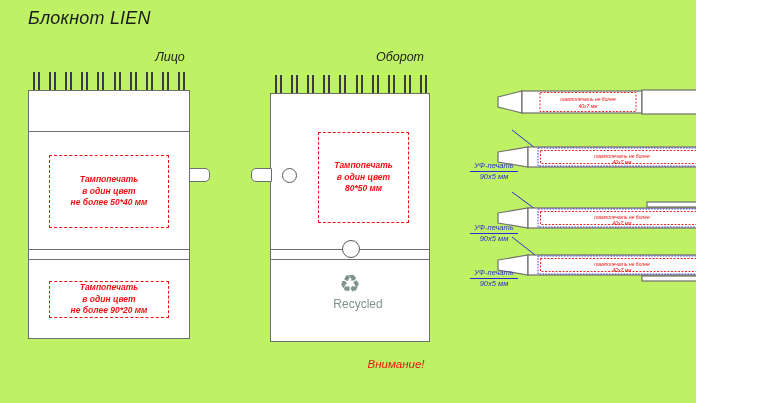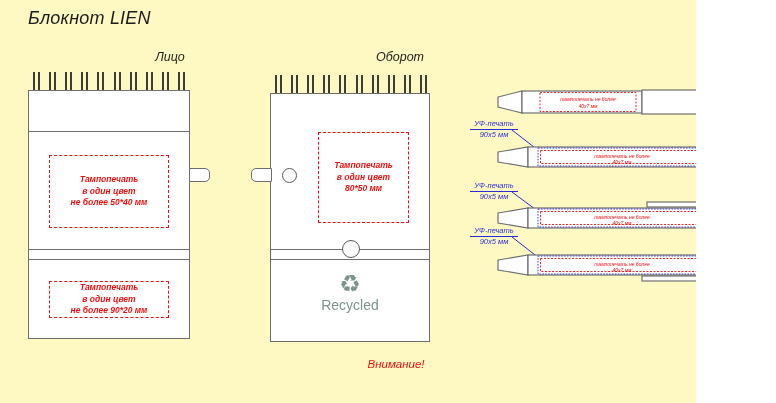--- a/index.html
+++ b/index.html
@@ -1,17 +1,17 @@
 <!DOCTYPE html>
 <html><head>
 <meta charset="utf-8">
 <style>
   * { margin:0; padding:0; box-sizing:border-box; }
   body { background:#fff; font-family:"Liberation Sans", sans-serif; }
-  .canvas { position:relative; width:696px; height:403px; background:#fef9c3; overflow:hidden; }
+  .canvas { position:relative; width:696px; height:403px; background:#bef264; overflow:hidden; }
 
   .title { position:absolute; left:28px; top:8px; font-size:18px; font-style:italic; color:#1c1c1c; letter-spacing:.2px; }
   .view-label { position:absolute; top:50px; font-size:12.5px; font-weight:400; font-style:italic; color:#1c1c1c; text-align:center; }
 
   
   .pad-body { position:absolute; width:162px; height:249px; border:1.5px solid #6e6e6e; background:#fff; }
   .pad-front { left:28px; top:90px; }
   .pad-back  { left:270px; top:93px; width:160px; }
   .divider { position:absolute; left:0; top:40px; width:100%; border-bottom:1.5px solid #6e6e6e; }
   .band { position:absolute; left:0; top:158px; width:100%; height:11px; border-top:1.5px solid #6e6e6e; border-bottom:1.5px solid #6e6e6e; }
@@ -22,21 +22,21 @@
   .zone-f2 { left:20px; top:190px; width:120px; height:37px; }
   .zone-b1 { left:47px; top:38px;  width:91px;  height:91px; }
 
   .tab { position:absolute; height:14px; border:1.5px solid #6e6e6e; background:#fff; }
   .tab-right { left:160px; top:77px; width:21px; border-radius:0 5px 5px 0; }
   .tab-left  { left:-20px; top:74px; width:21px; border-radius:5px 0 0 5px; }
   .snap-dot { position:absolute; left:11px; top:74px; width:15px; height:15px; border:1.5px solid #5a5a5a; border-radius:50%; background:#fff; }
   .band-dot { position:absolute; left:71px; top:146px; width:18px; height:18px; border:1.5px solid #5a5a5a; border-radius:50%; background:#fff; z-index:2; }
 
   .recycle-glyph { position:absolute; left:0; top:178px; width:100%; text-align:center; font-size:24px; color:#7d938e; line-height:1; }
-  .recycle-text  { position:absolute; left:0; top:203px; width:100%; text-align:center; font-size:14px; color:#7d938e; }
+  .recycle-text  { position:absolute; left:8px; top:203px; width:100%; text-align:center; font-size:12px; color:#7d938e; }
 
   
   .spiral { position:absolute; width:158px; height:31px; display:flex; justify-content:space-between; }
   .spiral-front { left:30px; top:72px; }
   .spiral-back  { left:272px; top:75px; }
   .loop { position:relative; width:12px; height:31px; }
   .loop i { display:block; position:absolute; }
   .wire { top:0; width:2px; height:25px; background:#3c3c3c; }
   .w1 { left:2.5px; } .w2 { left:7.5px; }
   .hole { left:0; top:19px; width:12px; height:12px; border:2px solid #4a4a4a; background:transparent; }
@@ -45,21 +45,21 @@
   .pen { position:absolute; overflow:visible; }
   .pen .outline { fill:#ffffff; stroke:#6e6e6e; stroke-width:1.2; }
   .pen .tick { fill:#6e6e6e; }
   .pen .padbox { fill:none; stroke:#ee1111; stroke-width:0.9; stroke-dasharray:2 1.5; }
   .pen .uvbox  { fill:none; stroke:#2b2bd5; stroke-width:0.9; stroke-dasharray:1.6 1.3; }
   .pen text { fill:#ee1111; font-size:5px; font-style:italic; font-family:"Liberation Sans",sans-serif; text-anchor:middle; }
 
   .leaders { position:absolute; left:0; top:0; pointer-events:none; }
   .leaders line { stroke:#2b2bd5; stroke-width:1; }
 
-  .uv-label { position:absolute; left:470px; width:48px; color:#2b2bd5; font-size:7.5px; font-style:italic; text-align:center; line-height:1.25; }
+  .uv-label { position:absolute; left:470px; width:48px; color:#2b2bd5; font-size:7.5px; font-style:italic; text-align:center; line-height:1.25;margin-top:42px; }
   .uv-label .uv-l1 { border-bottom:1px solid #2b2bd5; padding-bottom:1px; }
   .uv-1 { top:119px; } .uv-2 { top:181px; } .uv-3 { top:226px; }
 
   .warning { position:absolute; left:8px; top:356px; width:776px; text-align:center; color:#ee1111; font-size:11.5px; font-style:italic; line-height:1.4; }
 </style>
 </head>
 <body>
 
 <div class="canvas">
 

